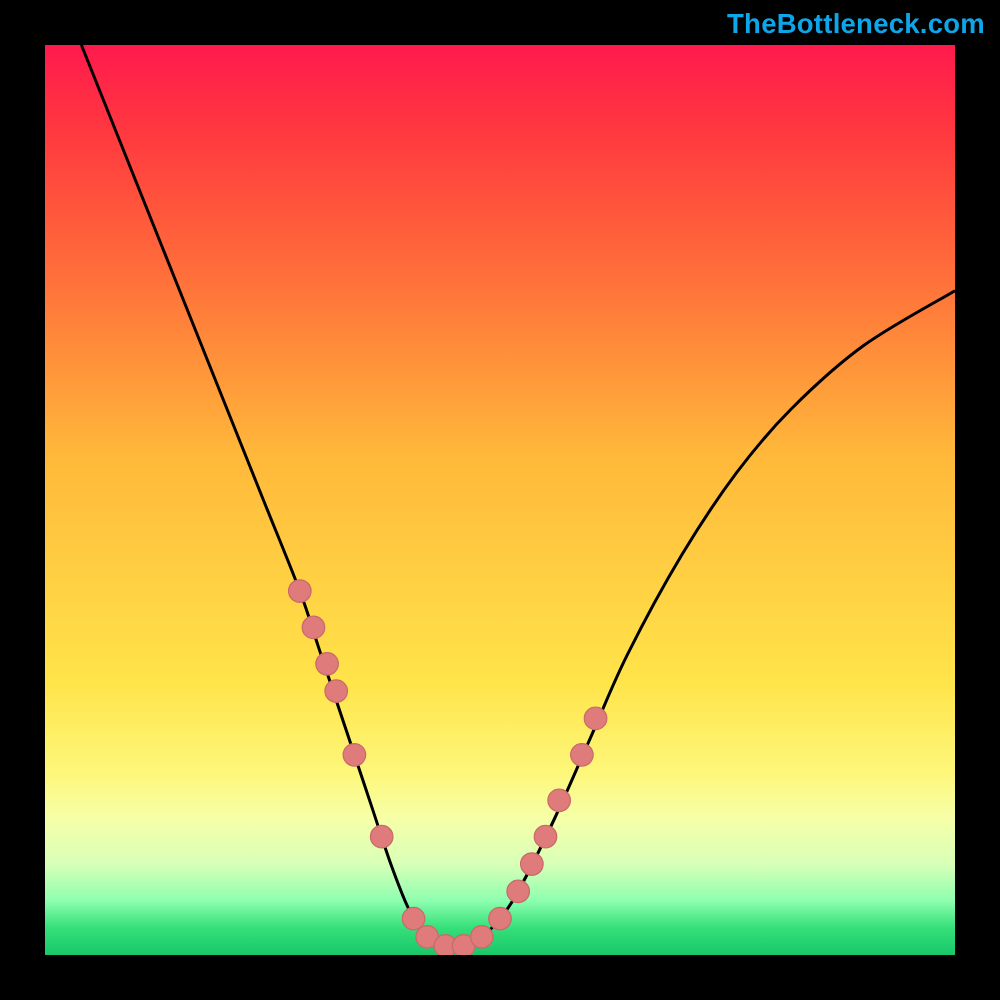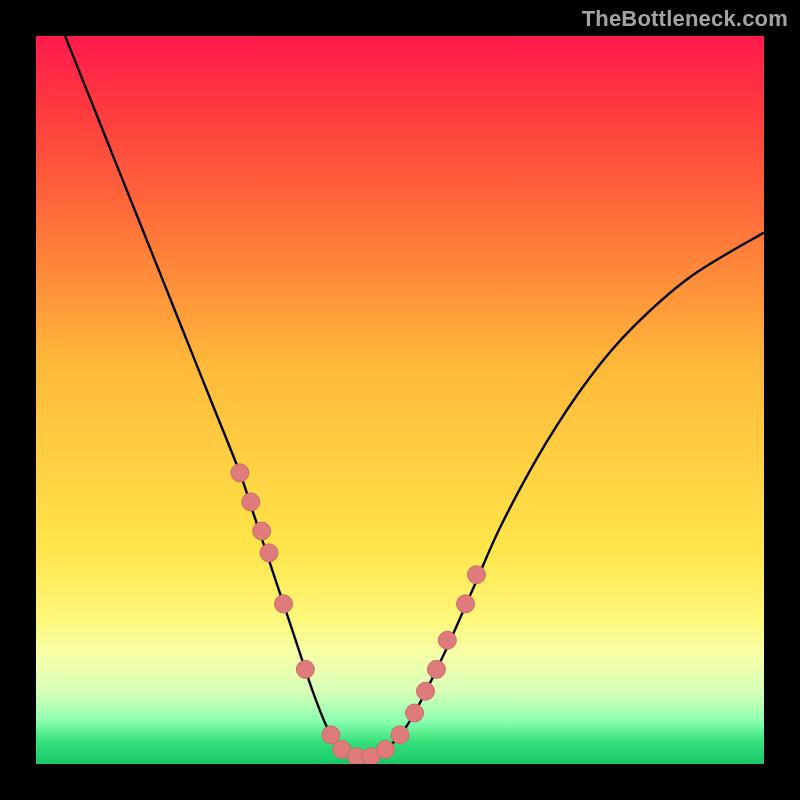--- a/index.html
+++ b/index.html
@@ -46,21 +46,21 @@
     width: 728px;
     height: 728px;
   }
   .attribution {
     position: absolute;
     top: 6px;
     right: 12px;
     font-family: Arial, Helvetica, sans-serif;
     font-size: 22px;
     font-weight: 600;
-    color: #a3a3a3;
+    color: #0ea5e9;
     letter-spacing: 0.2px;
   }
 </style>
 </head>
 <body>
 
 <div class="frame">
 
   <div class="plot-area">
     <svg class="curve" viewBox="0 0 728 728" preserveAspectRatio="none">

